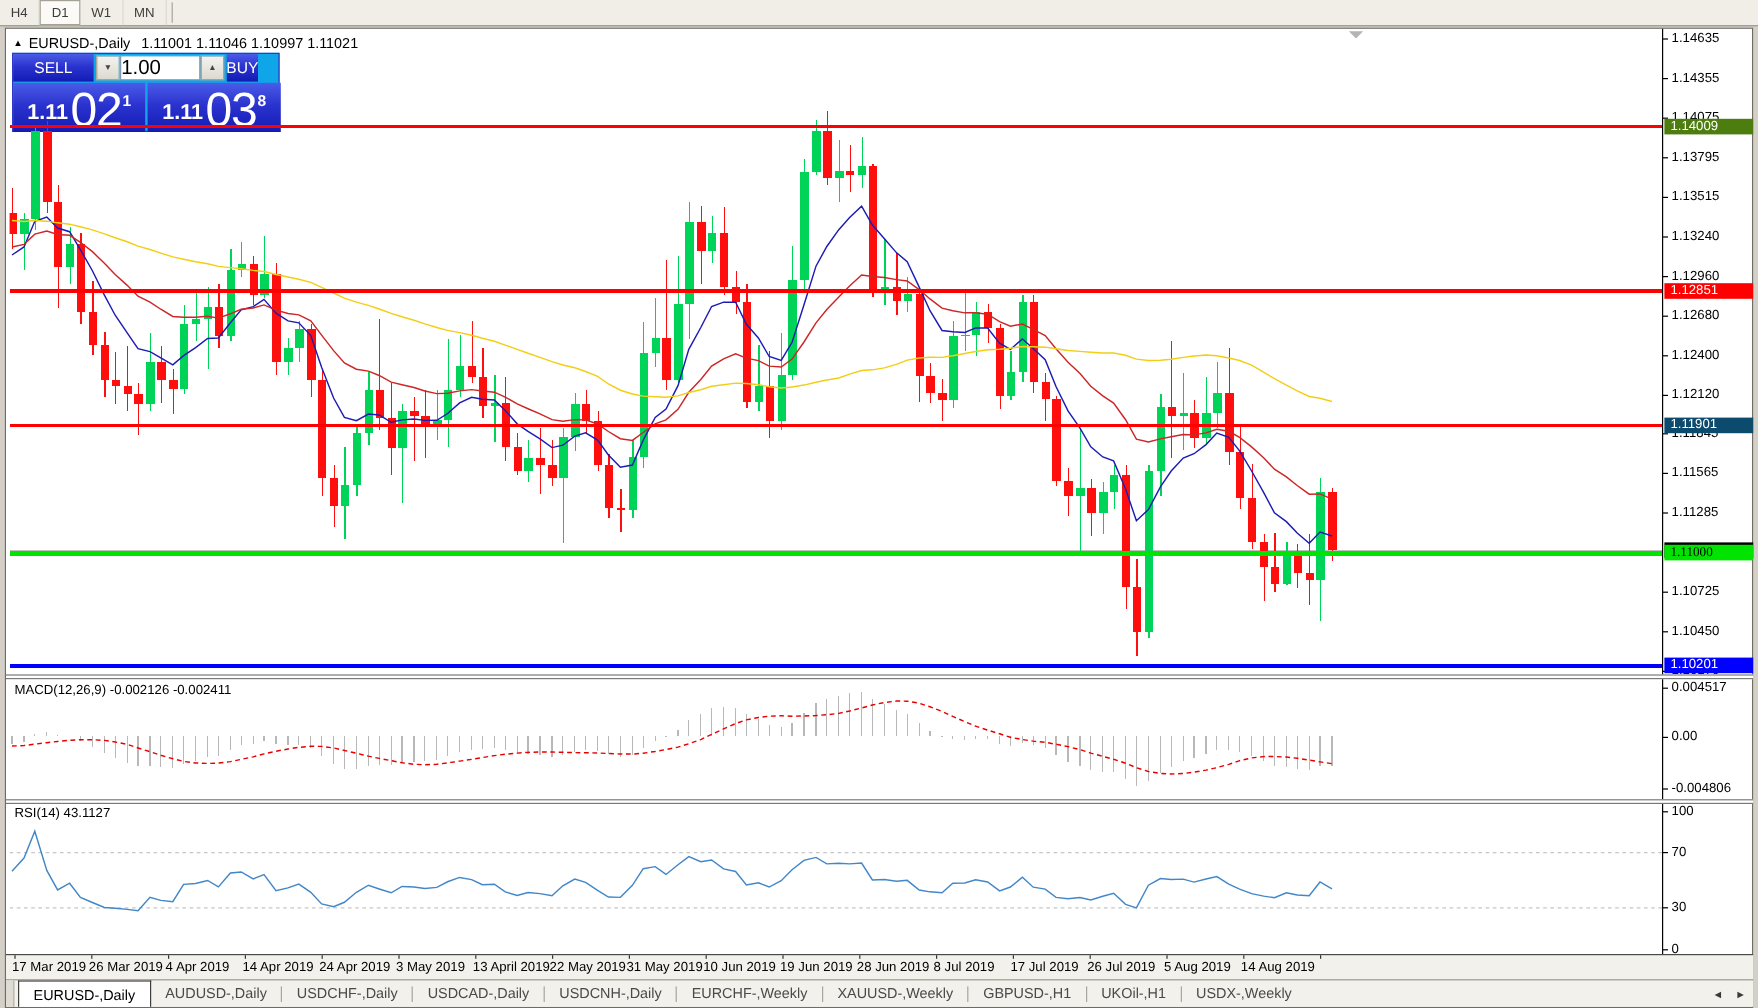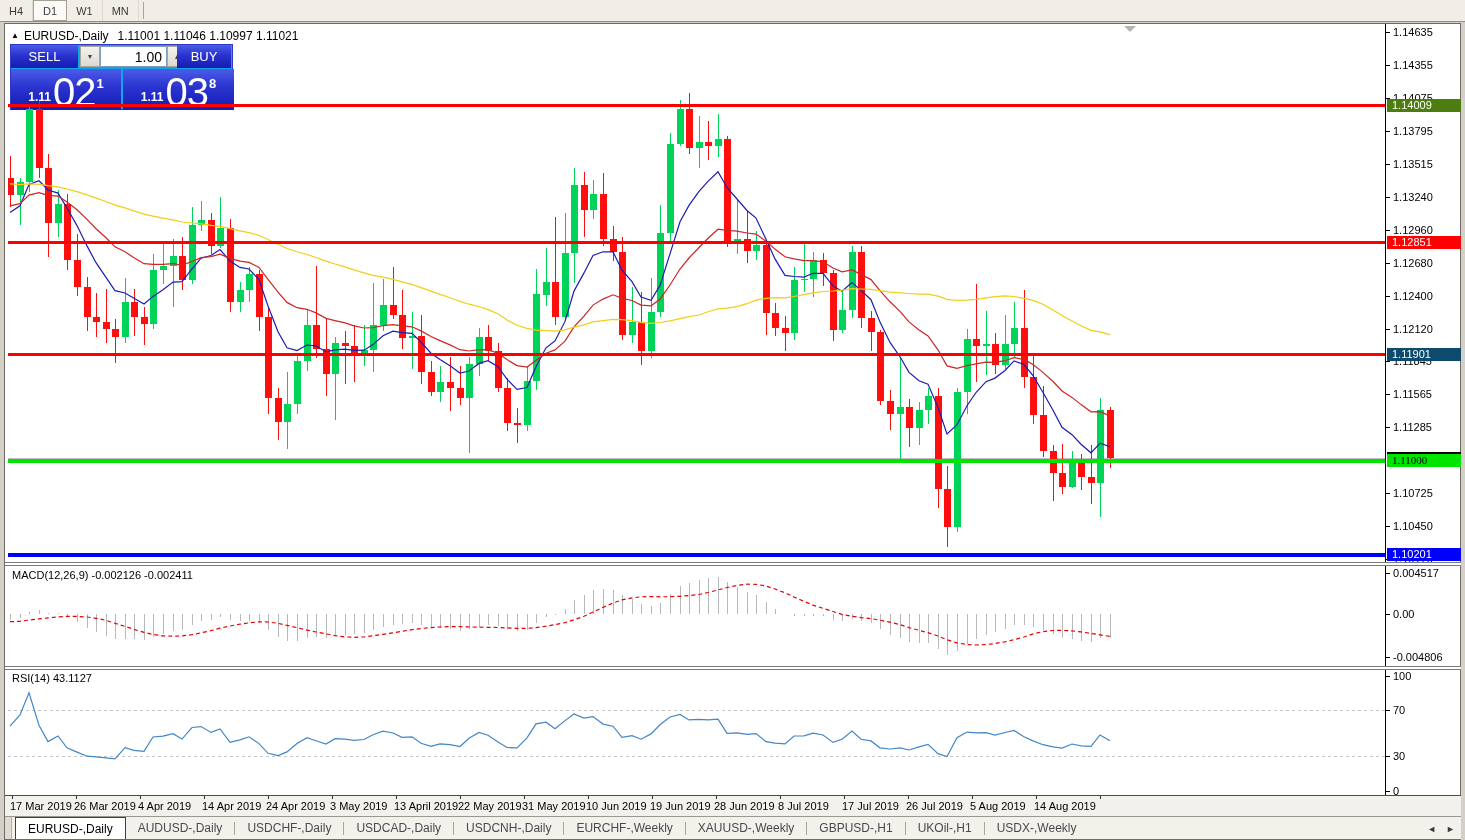--- a/index.html
+++ b/index.html
@@ -22,31 +22,31 @@
   #chart-title { position:absolute; left:11px; top:29px; font-size:12px; color:#000; white-space:nowrap; }
   #chart-title .arrow { font-size:8px; vertical-align:2px; margin-right:5px; }
   #chart-title .ohlc { margin-left:9px; }
 
   
   #trade-panel { position:absolute; left:10px; top:44px; width:223px; height:66px;
     background:#0ea5e9; border:1px solid #2e39c8; }
   .blue { background:linear-gradient(180deg,#4b5ce8 0%,#2b33cf 45%,#141bb4 100%); color:#fff; }
   #sell-btn { position:absolute; left:0; top:0; width:67px; height:23px;
     display:flex; align-items:center; justify-content:center; font-size:13px; }
-  #buy-btn  { position:absolute; left:166px; top:0; width:54px; height:23px;
+  #buy-btn  { position:absolute; left:178px; top:0; width:26px; height:23px;
     display:flex; align-items:center; justify-content:center; font-size:13px; }
   .spin-btn { position:absolute; top:1px; width:20px; height:21px;
     background:linear-gradient(#f4f3ef,#dcd9d0); border:1px solid #aca899;
     display:flex; align-items:center; justify-content:center; font-size:7px; color:#444; }
   #vol-wrap { position:absolute; left:89px; top:1px; width:67px; height:21px; border:1px solid #7f9db9; background:#fff; }
-  #vol-wrap input { width:100%; height:100%; border:none; outline:none; text-align:right;
-    padding-right:4px; font-size:14px; font-family:"Liberation Sans",sans-serif; }
+  #vol-wrap input { width:100%; height:100%; border:none; outline:none; 
+    padding-right:4px; font-size:17px; font-family:"Liberation Sans",sans-serif; }
   .price-box { position:absolute; top:24px; width:110px; height:41px;
     display:flex; align-items:flex-end; justify-content:center; }
-  .price-box .pfx { font-size:12px; font-weight:700; padding-bottom:6px; }
+  .price-box .pfx { font-size:18px; font-weight:700; padding-bottom:6px; }
   .price-box .big { font-size:40px; line-height:34px; font-weight:400; letter-spacing:-1px; padding:0 1px 1px 2px; }
   .price-box .sup { font-size:13px; font-weight:700; padding-bottom:19px; }
 
   
   .pane-divider { position:absolute; left:5px; width:1456px; height:4px; background:#fff;
     border-top:1px solid #7a7a7a; border-bottom:1px solid #7a7a7a; z-index:6; }
 
   .pane-label { position:absolute; left:12px; font-size:11px; color:#000; z-index:5; white-space:nowrap; }
 
   

